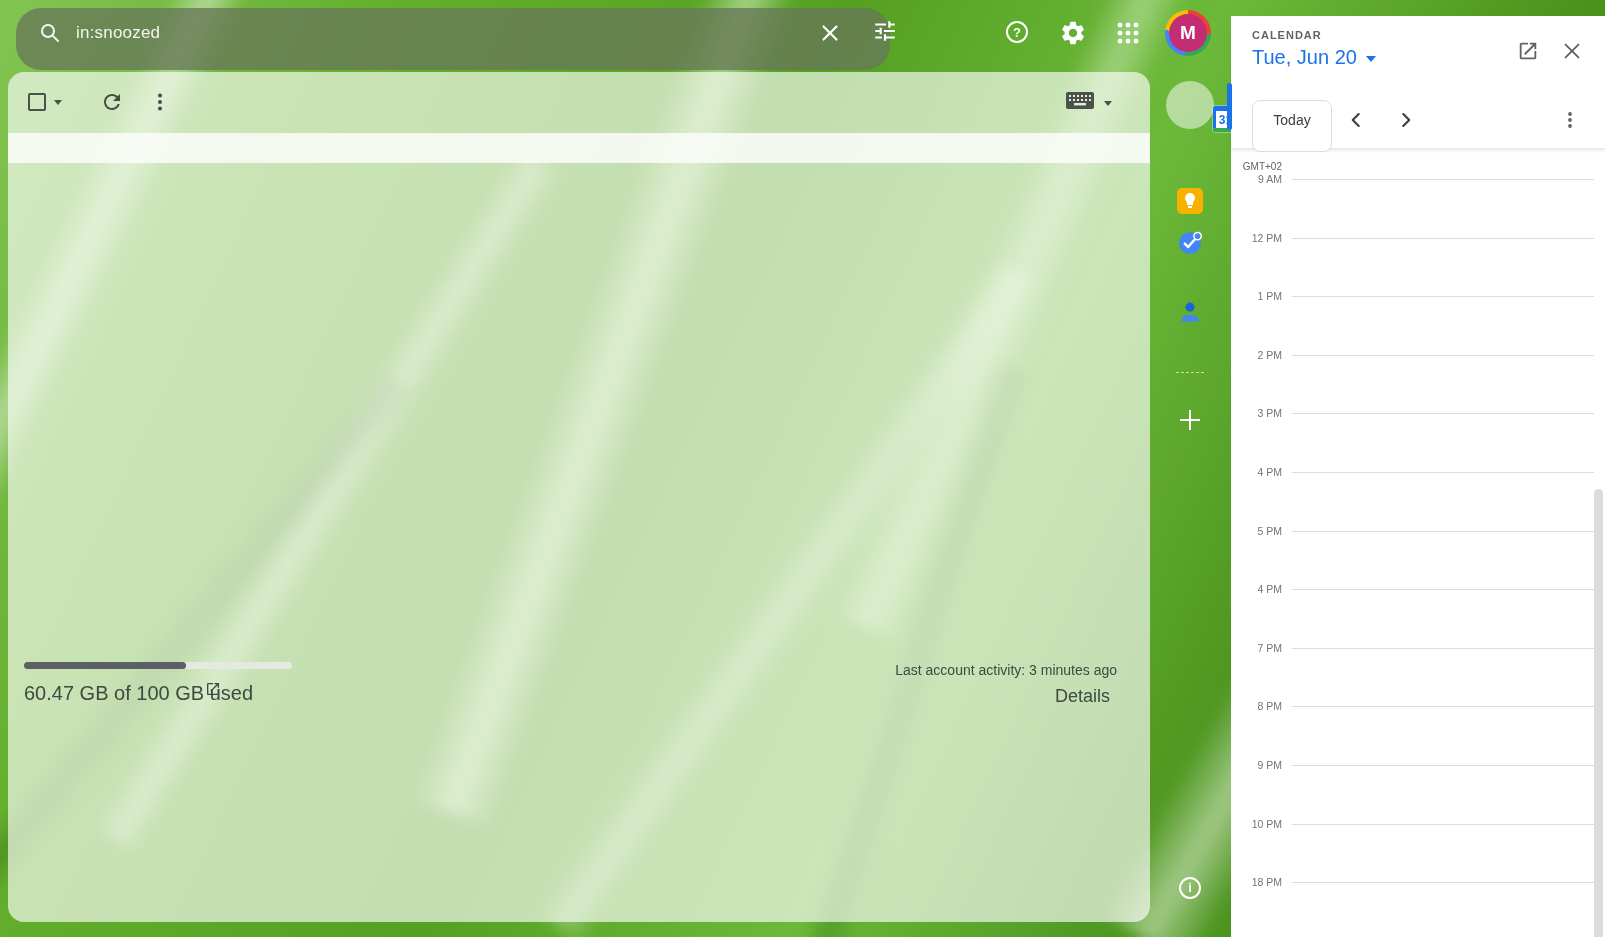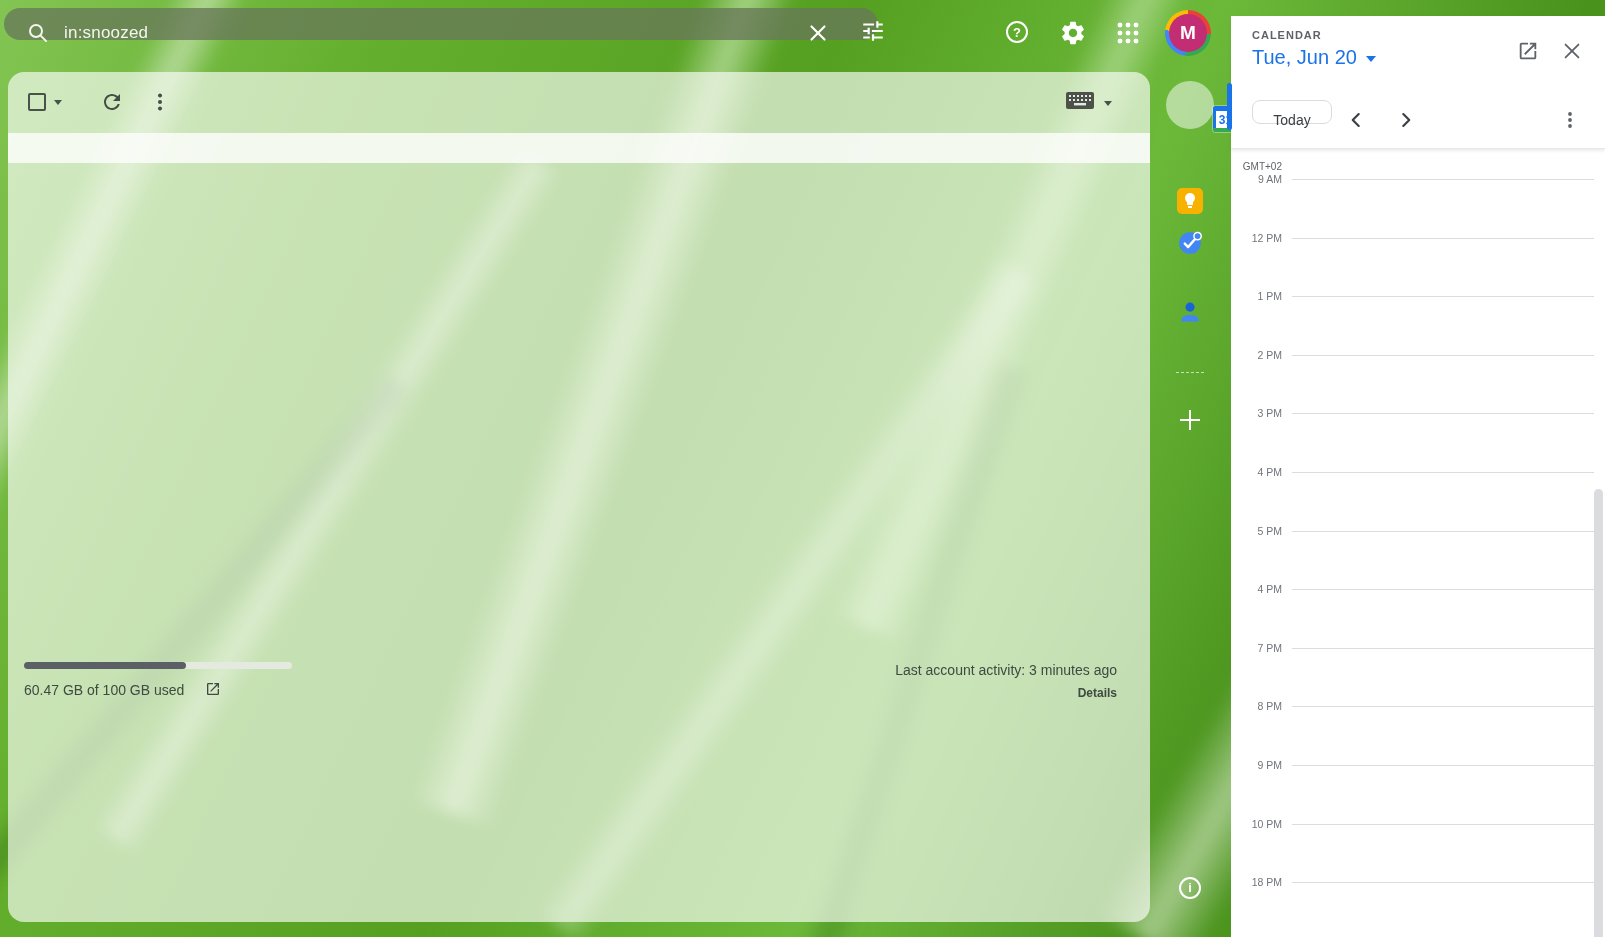--- a/index.html
+++ b/index.html
@@ -2,21 +2,21 @@
 <html><head>
 <meta charset="utf-8">
 <style>
   html,body{margin:0;padding:0;background:#4f9a20;}
   *{box-sizing:border-box;}
   #app{position:relative;width:1605px;height:937px;overflow:hidden;
        font-family:"Liberation Sans","DejaVu Sans",sans-serif;
        background:linear-gradient(115deg,#83c553 0%,#63ae2c 20%,#55a021 42%,#6cb93a 60%,#49921c 78%,#5aa629 100%);}
   .blade{position:absolute;filter:blur(7px);pointer-events:none;}
   
-  .searchbar{position:absolute;left:4px;top:8px;width:874px;height:32px;border-radius:25px;
+  .searchbar{position:absolute;left:16px;top:8px;width:874px;height:62px;border-radius:25px;
              background:rgba(104,120,88,0.78);}
   .searchbar .sicon{position:absolute;left:22px;top:13px;width:24px;height:24px;}
   .query{position:absolute;left:60px;top:0;height:50px;line-height:50px;font-size:17px;color:#f2f6ee;letter-spacing:.2px;}
   .sbtn{position:absolute;top:12px;width:26px;height:26px;cursor:pointer;}
   
   .topbtn{position:absolute;top:19px;width:28px;height:28px;}
   .helpcirc{position:absolute;left:2px;top:2px;width:22px;height:22px;border:2px solid #fff;border-radius:50%;
             color:#fff;font-size:13px;font-weight:bold;text-align:center;line-height:19px;}
   .appsgrid{width:22px;height:22px;margin:3px;
             background-image:radial-gradient(circle,#fff 2.2px,transparent 2.7px);
@@ -28,27 +28,27 @@
   
   .mail-panel{position:absolute;left:8px;top:72px;width:1142px;height:850px;border-radius:16px;
               background:rgba(252,254,250,0.66);overflow:hidden;}
   .empty-strip{position:absolute;left:0;top:61px;width:100%;height:30px;background:rgba(252,253,250,0.85);}
   .cb{position:absolute;left:20px;top:21px;width:18px;height:18px;border:2px solid #49524a;border-radius:2px;cursor:pointer;}
   .caret-dn{width:0;height:0;border-left:4.5px solid transparent;border-right:4.5px solid transparent;border-top:5px solid #49524a;}
   .tbtn{position:absolute;width:28px;height:28px;top:16px;cursor:pointer;}
   
   .stor-track{position:absolute;left:16px;top:590px;width:268px;height:7px;border-radius:4px;background:rgba(230,234,226,0.95);}
   .stor-fill{position:absolute;left:0;top:0;height:7px;border-radius:4px;background:#5a6066;}
-  .stor-text{position:absolute;left:16px;top:610px;font-size:14px;color:#3f4a42;}
+  .stor-text{position:absolute;left:16px;top:610px;font-size:20px;color:#3f4a42;}
   .launch-ic{position:absolute;left:197px;top:609px;width:16px;height:16px;cursor:pointer;}
   .terms{position:absolute;left:0;top:599px;width:100%;text-align:center;font-size:14px;color:#3f4a42;}
   .terms .sep{color:#3f4a42;}
   .flink{cursor:pointer;}
   .activity{position:absolute;right:33px;top:590px;font-size:14px;color:#3f4a42;}
-  .details{position:absolute;right:33px;top:614px;font-size:12px;color:#3f4a42;cursor:pointer;font-weight:bold;}
+  .details{position:absolute;right:40px;top:614px;font-size:18px;color:#3f4a42;cursor:pointer;}
   
   .rail-hl{position:absolute;left:1166px;top:81px;width:48px;height:48px;border-radius:50%;background:rgba(255,255,255,0.5);}
   .rail-ic{position:absolute;left:1177px;width:26px;height:26px;cursor:pointer;}
   .cal-ic{background:#fff;border-radius:3px;position:relative;overflow:hidden;box-shadow:0 0 0 1px rgba(255,255,255,.35);}
   .cal-ic .top{position:absolute;left:0;top:0;width:100%;height:5px;background:#1a73e8;}
   .cal-ic .left{position:absolute;left:0;top:0;width:3px;height:100%;background:#1a73e8;}
   .cal-ic .right-r{position:absolute;right:0;top:5px;width:4px;height:7px;background:#ea4335;}
   .cal-ic .right-y{position:absolute;right:0;top:12px;width:4px;height:14px;background:#fbbc04;}
   .cal-ic .bottom{position:absolute;left:0;bottom:0;width:22px;height:4px;background:#34a853;}
   .cal-ic .num{position:absolute;left:3px;top:5px;width:19px;height:17px;color:#1a73e8;font-size:12px;font-weight:bold;
@@ -65,21 +65,21 @@
            color:#fff;font-size:13px;font-weight:bold;text-align:center;line-height:18px;cursor:pointer;}
   
   .cal-panel{position:absolute;left:1231px;top:16px;width:374px;height:937px;background:#fff;}
   .cal-header{position:absolute;left:0;top:0;width:100%;height:133px;border-bottom:1px solid #e6e8ea;
               box-shadow:0 2px 3px rgba(60,64,67,0.10);background:#fff;z-index:3;}
   .cal-title{position:absolute;left:21px;top:13px;font-size:11px;font-weight:bold;letter-spacing:1px;color:#5f6368;}
   .cal-date{position:absolute;left:21px;top:30px;font-size:20px;color:#1a73e8;cursor:pointer;display:flex;align-items:center;}
   .cal-date .dcaret{margin-left:9px;margin-top:3px;width:0;height:0;border-left:5px solid transparent;
                     border-right:5px solid transparent;border-top:6px solid #1a73e8;}
   .hbtn{position:absolute;width:28px;height:28px;top:21px;cursor:pointer;}
-  .today-btn{position:absolute;left:21px;top:84px;width:80px;height:24px;border:1px solid #dadce0;border-radius:8px;
+  .today-btn{position:absolute;left:21px;top:84px;width:80px;height:52px;border:1px solid #dadce0;border-radius:8px;
              background:#fff;font-size:14px;color:#3c4043;text-align:center;line-height:38px;cursor:pointer;}
   .chev{position:absolute;top:91px;width:26px;height:26px;cursor:pointer;}
   .kebab{position:absolute;left:326px;top:91px;width:26px;height:26px;cursor:pointer;}
   .blue-bar{position:absolute;left:1227px;top:83px;width:5px;height:47px;border-radius:4px;background:#1a73e8;z-index:4;}
   .cal-grid{position:absolute;left:0;top:133px;width:374px;height:804px;background:#fff;overflow:hidden;}
   .hour-row{position:absolute;left:0;right:0;height:0;}
   .hour-label{position:absolute;left:0;top:0;width:51px;text-align:right;font-size:10.5px;color:#70757a;transform:translateY(-50%);}
   .hour-line{position:absolute;left:61px;right:11px;top:0;height:1px;background:#dadce0;}
   .gmt-cover{position:absolute;left:0;top:0;width:58px;height:26px;background:#fff;z-index:2;
              display:flex;align-items:flex-end;justify-content:flex-end;padding:0 7px 3px 16px;

